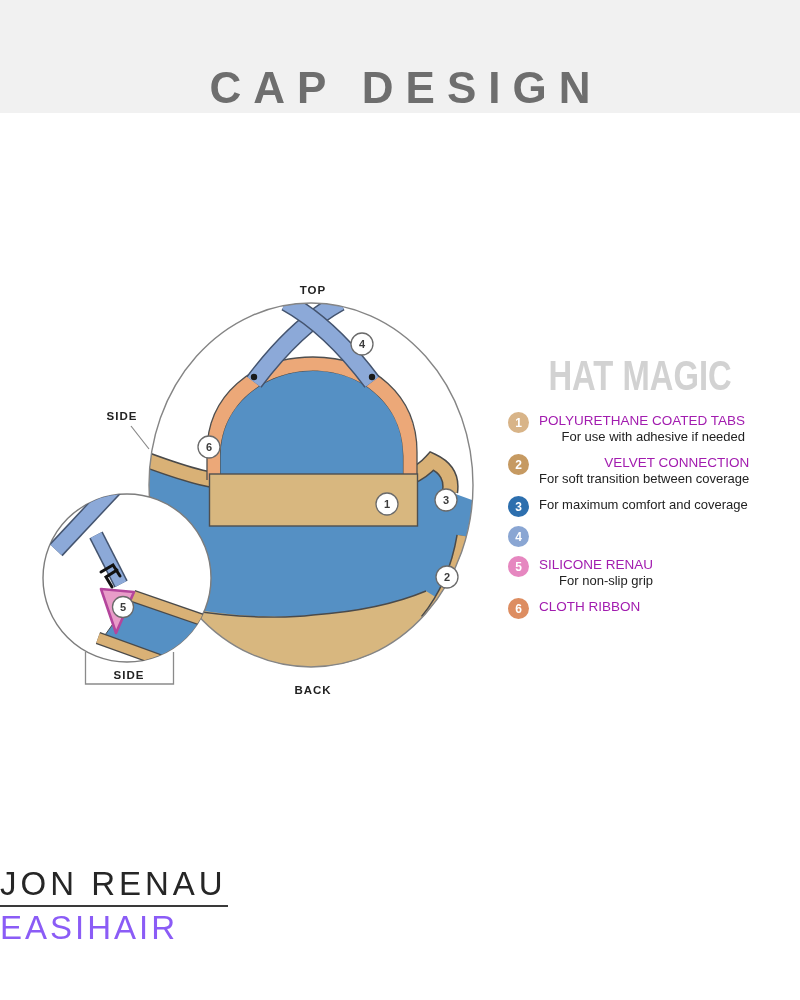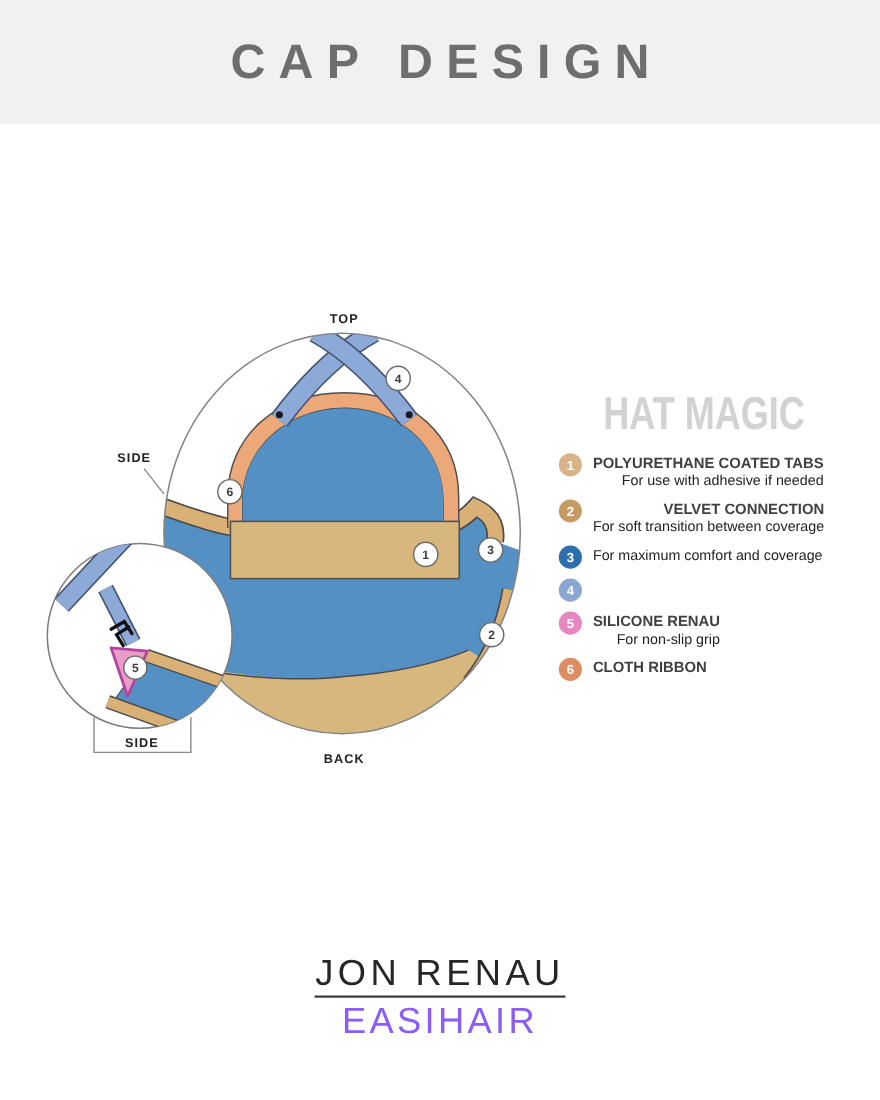--- a/index.html
+++ b/index.html
@@ -1,41 +1,41 @@
 <!DOCTYPE html>
 <html><head>
 <meta charset="utf-8">
 <style>
   html,body{margin:0;padding:0;background:#ffffff;}
   .page{position:relative;width:800px;height:1000px;background:#ffffff;overflow:hidden;
         font-family:"Liberation Sans",sans-serif;}
   
   .header{position:absolute;left:0;top:0;width:800px;height:113px;
-          display:flex;align-items:center;justify-content:center;}
+          display:flex;align-items:flex-end;justify-content:center;}
   .header h1{margin:0;font-size:44px;font-weight:700;letter-spacing:12px;text-indent:12px;}
   
   svg.diagram{position:absolute;left:0;top:0;width:800px;height:1000px;}
   svg.diagram text{font-family:"Liberation Sans",sans-serif;}
   .diag-label{font-size:11.5px;font-weight:700;letter-spacing:1px;fill:#222222;}
   .callout-num{font-size:11px;font-weight:700;fill:#3c3c3c;}
   
   .legend{position:absolute;left:507px;top:356px;width:288px;text-align:right;}
   .legend-title{font-size:42px;font-weight:700;line-height:40px;white-space:nowrap;
                 transform:scaleX(0.78);transform-origin:left center;letter-spacing:0px;
                 margin-bottom:16px;}
   .legend-item{display:flex;align-items:flex-start;margin-bottom:9px;}
   .legend-dot{flex:0 0 auto;width:21px;height:21px;border-radius:50%;margin:0 10px 0 1px;
               display:flex;align-items:center;justify-content:center;
               color:#ffffff;font-size:12px;font-weight:700;}
   .legend-text{padding-top:1px;}
-  .legend-item-title{font-size:13.5px;font-weight:700;color:#404040;line-height:16px;}
+  .legend-item-title{font-size:13.5px;font-weight:400;color:#a21caf;line-height:16px;}
   .legend-item-desc{font-size:13px;color:#222222;line-height:16px;}
   
   .footer{position:absolute;left:0;top:866px;width:800px;
-          display:flex;flex-direction:column;align-items:center;}
+          display:flex;flex-direction:column;}
   .brand-top{font-size:33px;font-weight:400;letter-spacing:4px;color:#262626;line-height:36px;}
   .brand-rule{width:228px;height:2px;background:#3a3a3a;margin:3px 0 2px 0;}
   .brand-bottom{font-size:33px;font-weight:400;letter-spacing:3px;color:#8b5cf6;line-height:38px;}
 </style>
 </head>
 <body>
 
 <div class="page">
 
   <div class="header" style="background:#f1f1f1;">

